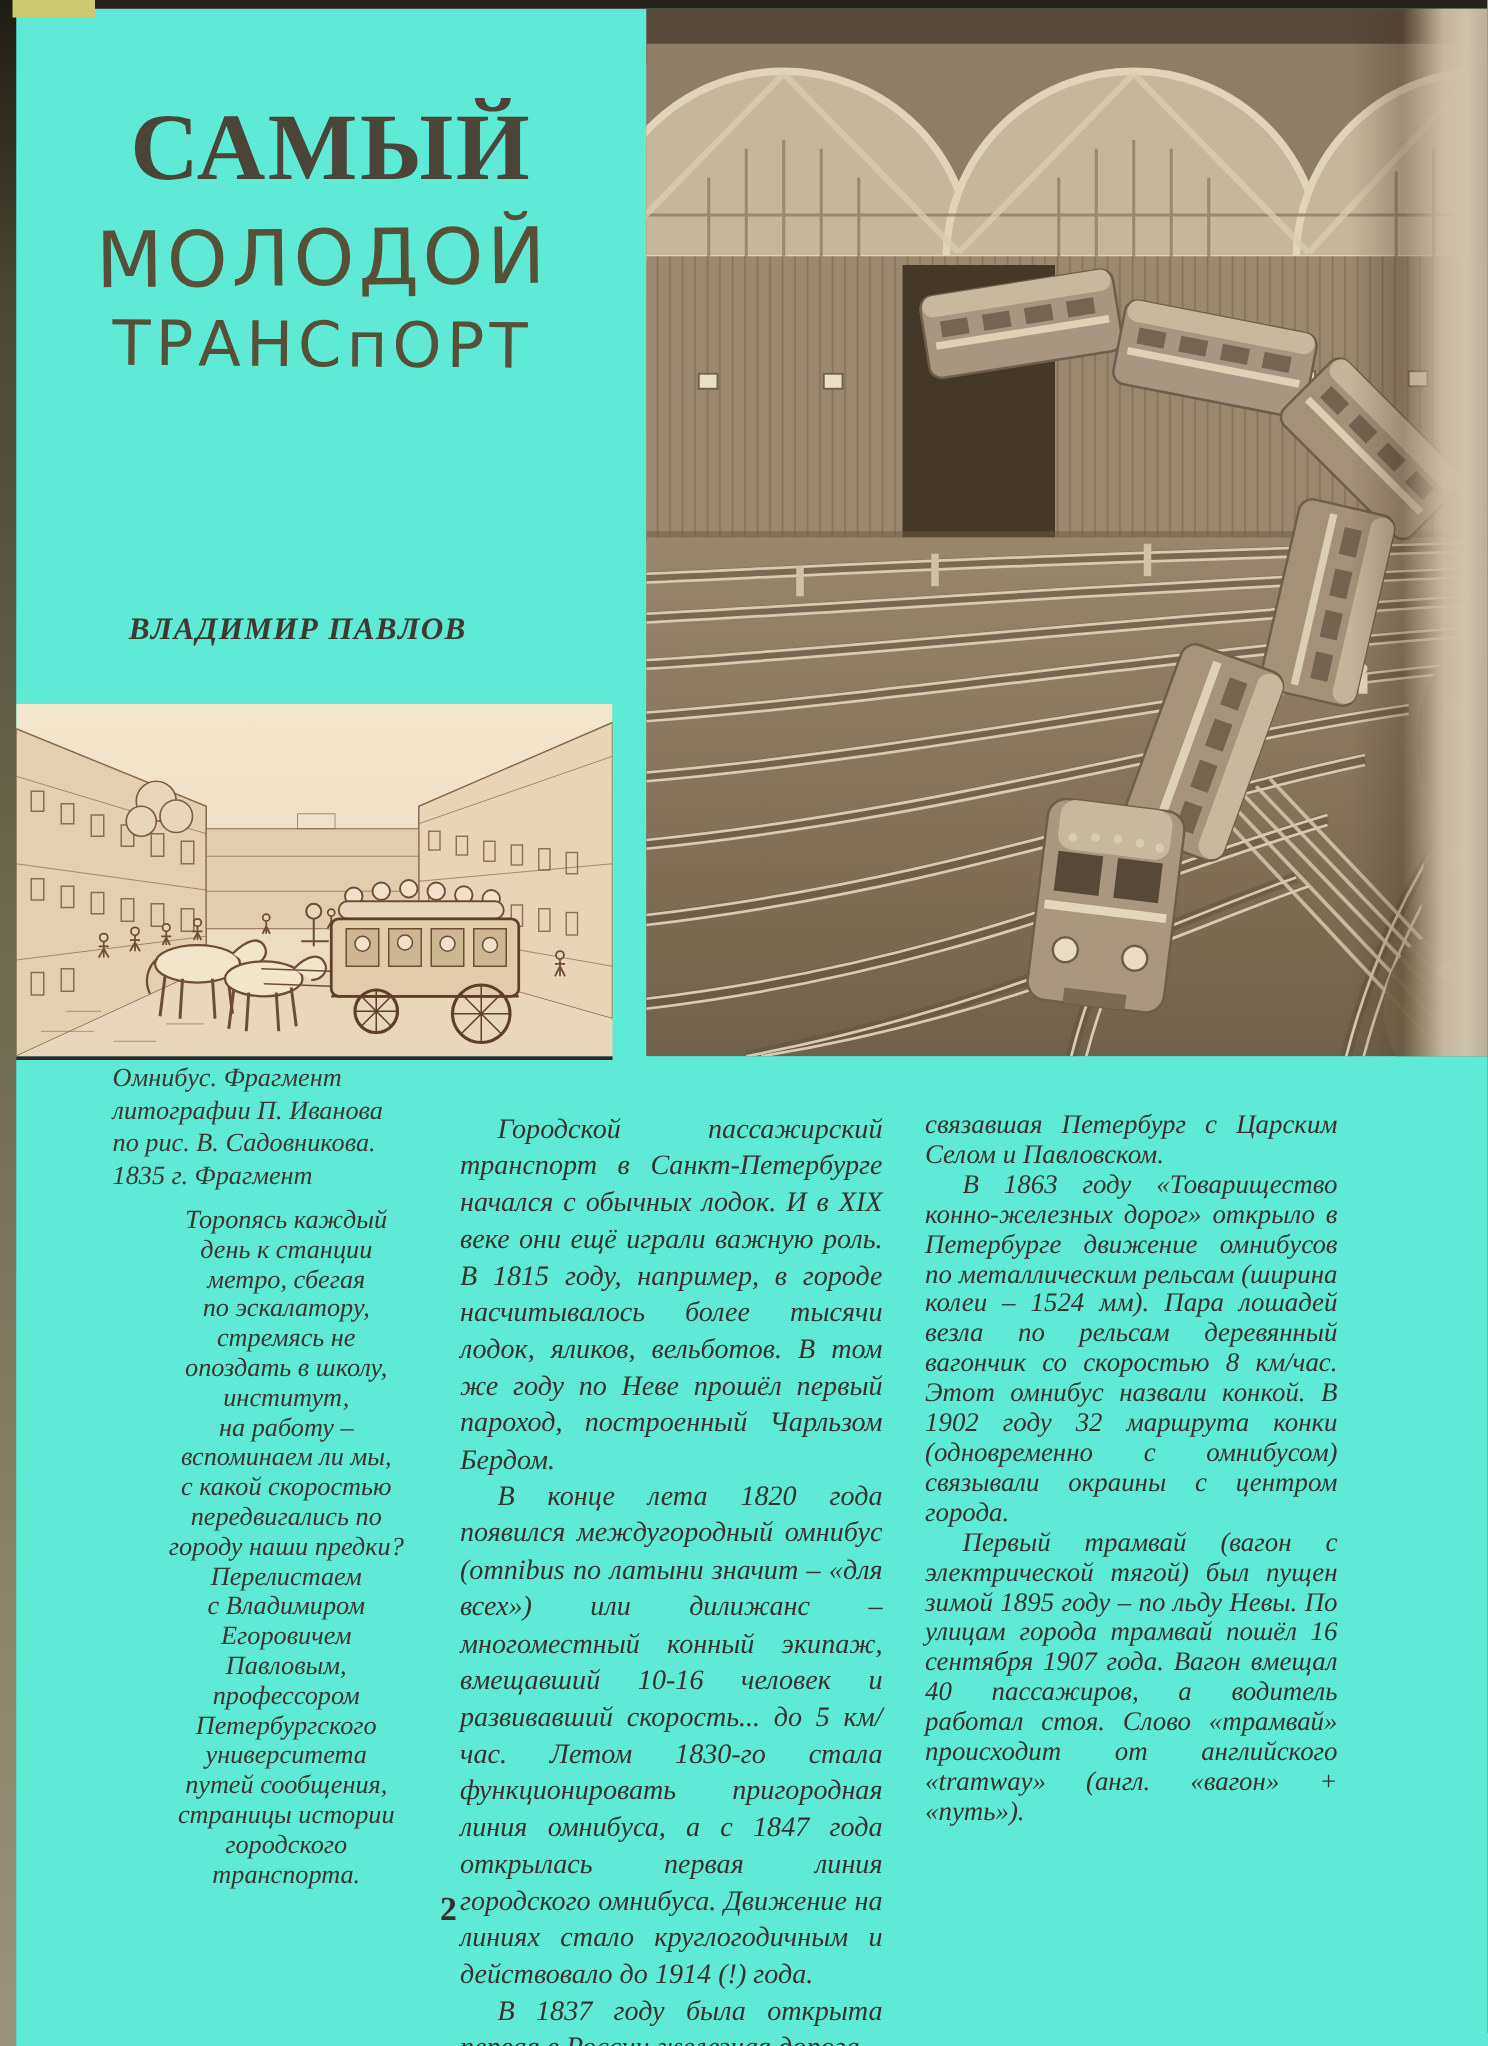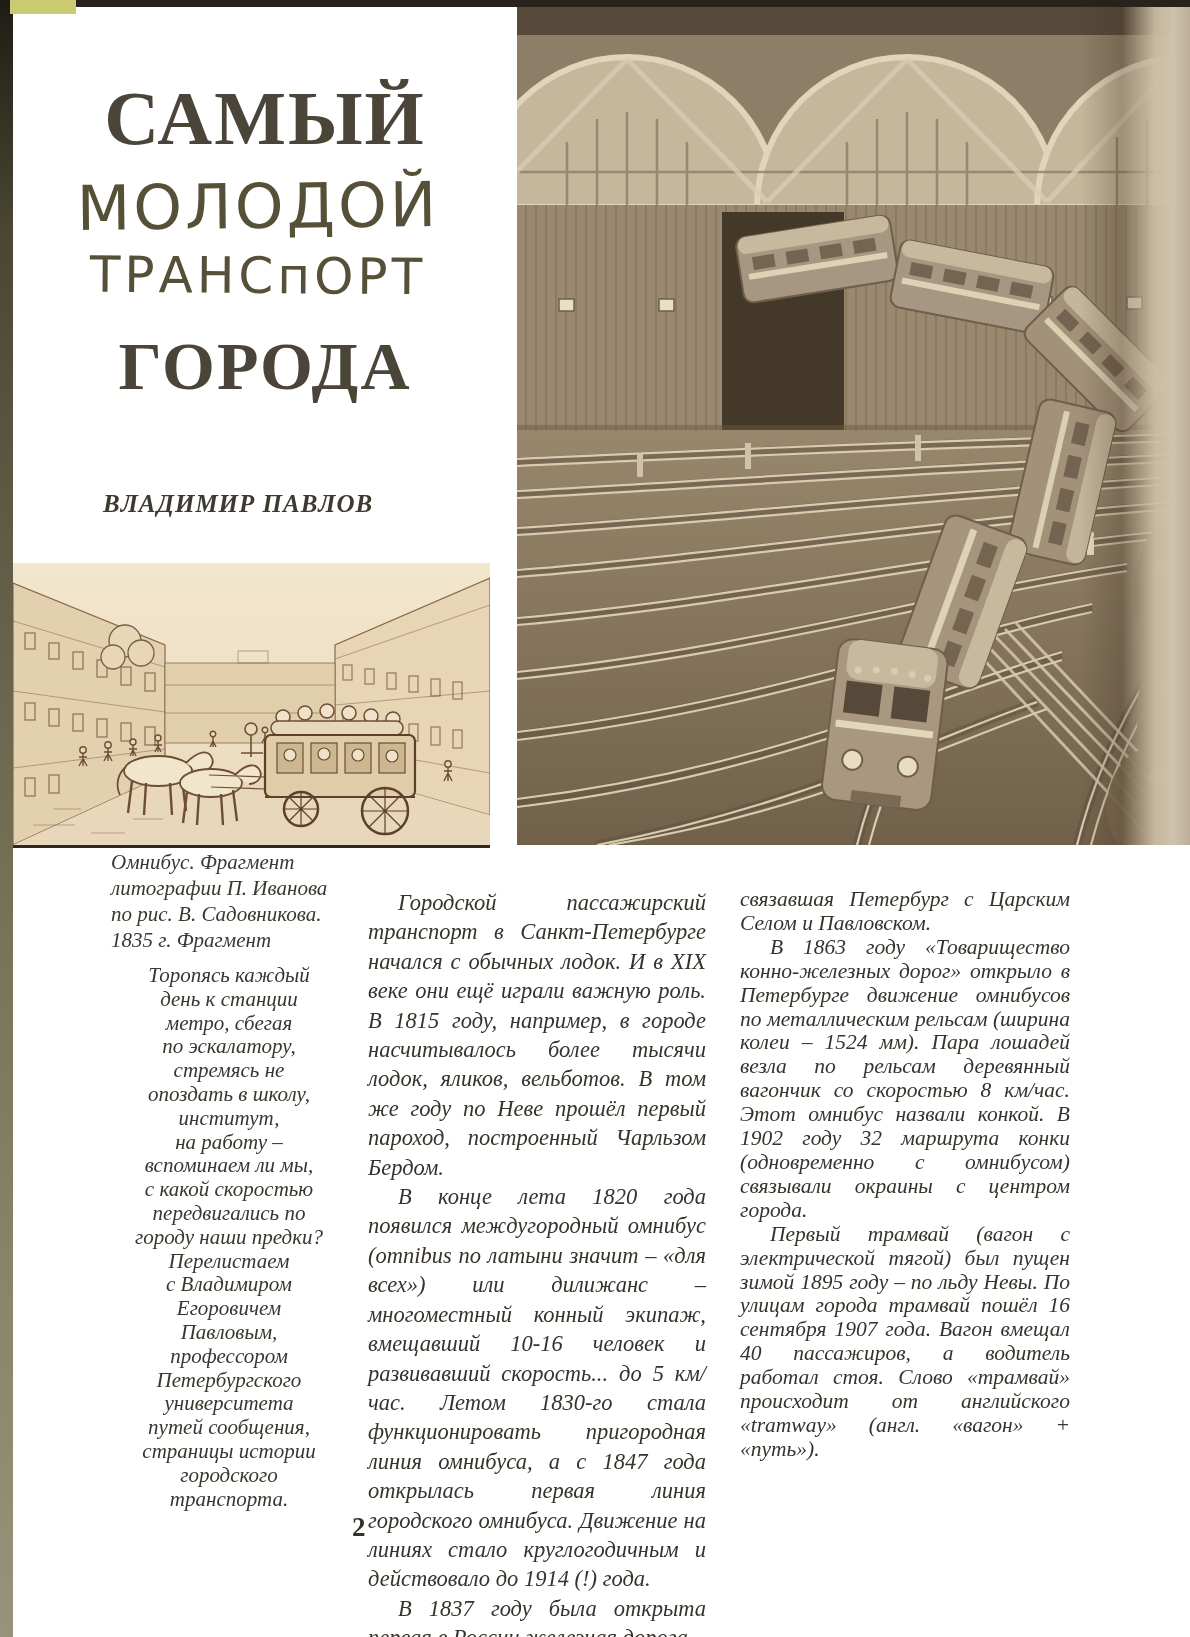--- a/index.html
+++ b/index.html
@@ -1,18 +1,18 @@
 <!DOCTYPE html>
 <html lang="ru"><head>
 <meta charset="utf-8">
 <style>
   html,body{margin:0;padding:0;background:#888;}
   .page{
     position:relative;width:1190px;height:1637px;margin:0 auto;
-    background:#ffffff;overflow:hidden;
+    background:#5eead4;overflow:hidden;
     font-family:"Liberation Serif",serif;color:#37332c;
   }
   .abs{position:absolute;}
   
   .top-edge{left:0;top:0;width:1190px;height:7px;background:#29221c;}
   .spine{left:0;top:0;width:13px;height:1637px;
     background:linear-gradient(180deg,#1f1c14 0%,#4a4633 14%,#6d6950 45%,#8b8668 80%,#97927a 100%);}
   .corner-patch{left:10px;top:0;width:66px;height:14px;background:#c9ca72;}
   
   .title-l1{left:30px;top:80px;width:470px;text-align:center;
@@ -27,21 +27,21 @@
     letter-spacing:1px;color:#3e3a31;}
   
   .photo-frame{left:517px;top:7px;width:673px;height:838px;}
   .photo-frame svg{display:block;width:100%;height:100%;}
   .photo-curl{position:absolute;right:0;top:0;width:110px;height:100%;
     background:linear-gradient(90deg,rgba(70,52,38,0) 0%,rgba(70,52,38,.30) 38%,
       rgba(204,189,164,.92) 68%,#cfc2ac 85%,#bcae98 100%);}
   .engraving{left:13px;top:563px;width:477px;height:282px;border-bottom:3px solid #31291f;}
   .engraving svg{display:block;width:100%;height:100%;}
   
-  .caption{left:111px;top:849px;width:320px;
+  .caption{left:90px;top:849px;width:320px;
     font:italic 21px/26px "Liberation Serif",serif;color:#3c3830;white-space:pre-line;}
   .lead{left:100px;top:964px;width:258px;
     font:italic 21px/23.8px "Liberation Serif",serif;color:#3a362e;white-space:pre-line;text-align:center;}
   .col{text-align:justify;}
   .col p{margin:0;font-style:italic;}
   .col p.indent{text-indent:30px;}
   .col-middle{left:368px;top:888px;width:338px;font:22.5px/29.4px "Liberation Serif",serif;}
   .col-right{left:740px;top:888px;width:330px;font:21.5px/23.9px "Liberation Serif",serif;}
   .page-num{left:352px;top:1514px;font:bold 27px/1 "Liberation Serif",serif;color:#35312a;}
 </style>
@@ -251,21 +251,20 @@
           <rect x="30" y="92" width="50" height="12" fill="#7b6a56" stroke="none"></rect>
         </g>
       </g>
     </svg>
     <div class="photo-curl"></div>
   </div>
 
   <div class="abs title-l1">САМЫЙ</div>
   <div class="abs title-hand title-l2">МОЛОДОЙ</div>
   <div class="abs title-hand title-l3">ТРАНСпОРТ</div>
-  <div class="abs title-l4">ГОРОДА</div>
   <div class="abs author">ВЛАДИМИР ПАВЛОВ</div>
 
   <div class="abs engraving">
     <svg viewBox="0 0 477 282" preserveAspectRatio="none">
       <defs>
         <linearGradient id="skyg" x1="0" y1="0" x2="0" y2="1">
           <stop offset="0" stop-color="#f2e6cd"></stop>
             <stop offset="1" stop-color="#ead9bd"></stop>
         </linearGradient>
       </defs>

